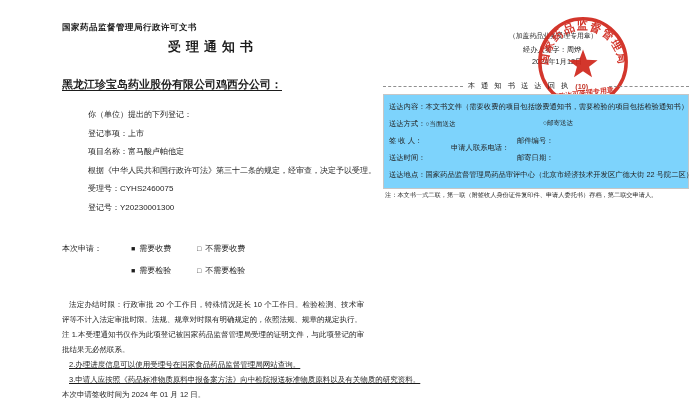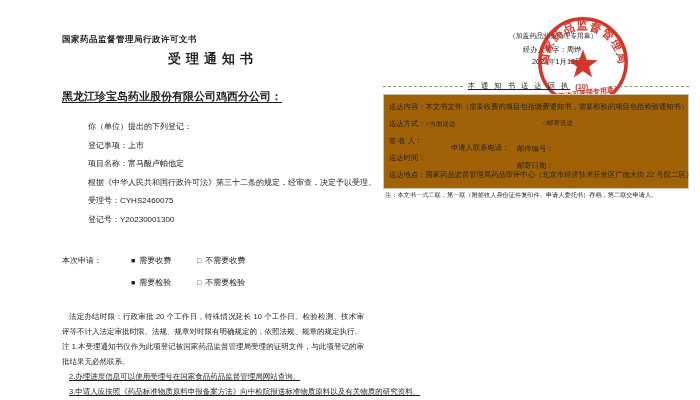--- a/index.html
+++ b/index.html
@@ -4,21 +4,21 @@
 <style>
   html,body{margin:0;padding:0;}
   body{
     width:700px;height:400px;background:#ffffff;
     font-family:"Liberation Sans","DejaVu Sans",sans-serif;
     color:#1d1d1d;
   }
   .page{position:relative;width:700px;height:400px;overflow:hidden;background:#ffffff;}
 
   
-  .left-doc{position:absolute;left:62px;top:34px;width:302px;}
+  .left-doc{position:absolute;left:62px;top:22px;width:302px;}
   .doc-header{font-size:8.5px;font-weight:bold;letter-spacing:.5px;white-space:nowrap;}
   .doc-title{font-size:13px;font-weight:bold;text-align:center;letter-spacing:5px;margin-top:4px;}
   .recipient{margin-top:21px;font-size:11px;font-weight:bold;text-decoration:underline;text-underline-offset:2px;white-space:nowrap;}
   .body-lines{margin-top:17px;margin-left:26px;}
   .body-lines p{margin:0 0 7.5px 0;font-size:8px;white-space:nowrap;}
   .apply{margin-top:30px;display:flex;font-size:8px;}
   .apply-rows{margin-left:29px;}
   .apply-row{display:flex;margin-bottom:11px;}
   .opt{display:flex;align-items:center;width:66px;white-space:nowrap;}
   .opt .mark{font-size:7px;margin-right:4px;}
@@ -27,28 +27,28 @@
   .notes p.ind{text-indent:7px;}
   .notes p.nowrap{white-space:nowrap;text-indent:7px;text-decoration:underline;}
   .notes p.noindent{white-space:nowrap;text-indent:0;}
 
   
   .right-panel{position:absolute;left:383px;top:28px;width:306px;font-size:7.3px;color:#222;}
   .seal-note{position:absolute;left:126px;top:3px;font-size:6.8px;white-space:nowrap;}
   .handler{position:absolute;left:140px;top:17px;white-space:nowrap;}
   .hdate{position:absolute;left:149px;top:29px;white-space:nowrap;}
   .stamp{position:absolute;left:152px;top:-14px;width:96px;height:96px;opacity:.92;pointer-events:none;}
-  .receipt-title-row{position:absolute;left:0;top:53px;width:100%;display:flex;align-items:center;text-decoration:underline;}
+  .receipt-title-row{position:absolute;left:0;top:53px;width:100%;display:flex;align-items:center;}
   .dash{flex:1;border-top:1px dashed #8f8f8f;height:0;}
   .rt-text{margin:0 5px;letter-spacing:2px;white-space:nowrap;}
   .rt-no{color:#c4372b;text-decoration:underline;margin-right:21px;font-weight:bold;}
-  .receipt-box{position:absolute;left:0;top:66px;width:294px;border:1px solid #c6c6c6;padding:7px 5px 6px 5px;background:#a16207;}
+  .receipt-box{position:absolute;left:0;top:66px;width:294px;border:1px solid #c6c6c6;padding:7px 5px 6px 5px;background:#7dd3fc;}
   .rrow{position:relative;height:17px;white-space:nowrap;}
   .rrow .at-mid{position:absolute;left:62px;top:7px;font-family:Liberation Mono, monospace;}
-  .rrow .at-right{position:absolute;left:128px;top:0;margin-top:8px;}
+  .rrow .at-right{position:absolute;left:128px;top:0;}
   .rrow .at-mail{position:absolute;left:154px;top:0;}
   .rrow.last{height:12px;}
   .radio{font-size:6.5px;}
   .footnote{position:absolute;left:2px;top:163px;font-size:6.2px;white-space:nowrap;color:#2a2a2a;}
 </style>
 </head>
 <body>
 
 <div class="page">
 
@@ -90,20 +90,21 @@
           </span>
         </div>
       </div>
     </div>
 
     <div class="notes">
       <p class="ind">法定办结时限：行政审批 20 个工作日，特殊情况延长 10 个工作日。检验检测、技术审评等不计入法定审批时限。法规、规章对时限有明确规定的，依照法规、规章的规定执行。</p>
       <p>注 1.本受理通知书仅作为此项登记被国家药品监督管理局受理的证明文件，与此项登记的审批结果无必然联系。</p>
       <p class="nowrap">2.办理进度信息可以使用受理号在国家食品药品监督管理局网站查询。</p>
       <p class="nowrap">3.申请人应按照《药品标准物质原料申报备案方法》向中检院报送标准物质原料以及有关物质的研究资料。</p>
+      <p class="noindent">本次申请签收时间为 2024 年 01 月 12 日。</p>
     </div>
   </div>
 
   <div class="right-panel">
     <div class="seal-note">（加盖药品业务受理专用章）</div>
     <div class="handler">经办人签字：周烨</div>
     <div class="hdate">2024年1月12日</div>
 
     <svg class="stamp" viewBox="0 0 100 100">
       <circle cx="50" cy="50" r="45" fill="none" stroke="#d0261b" stroke-width="3.6"></circle>

